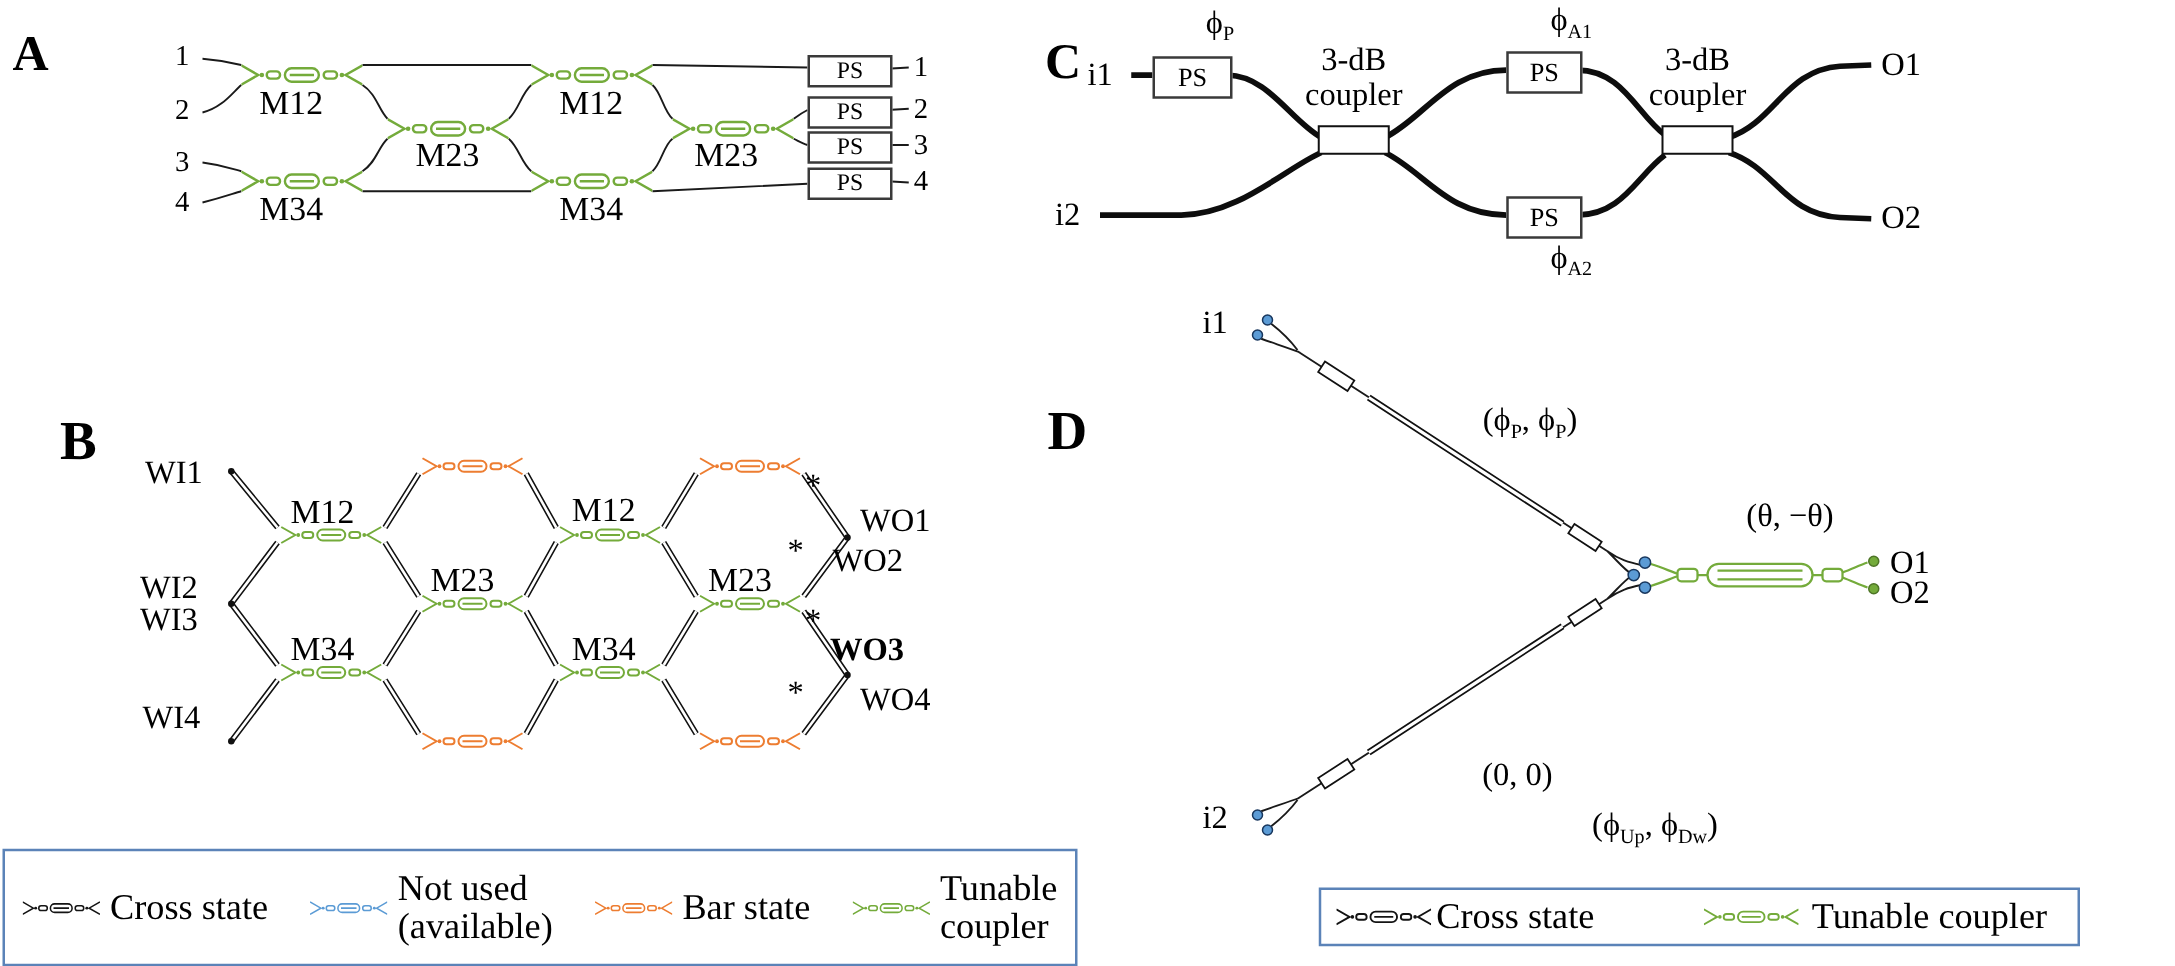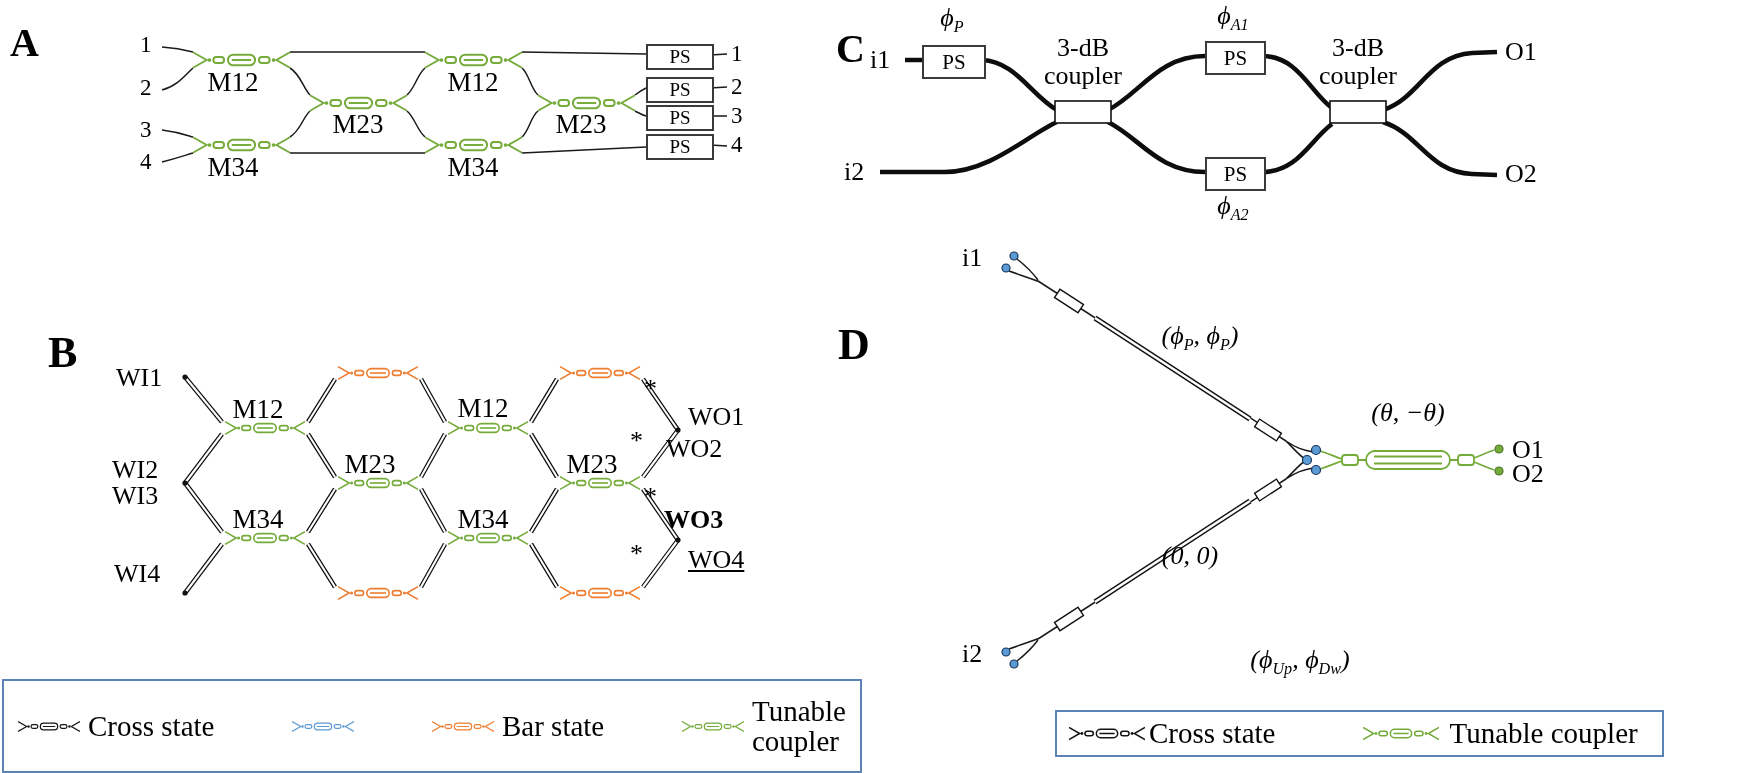--- a/index.html
+++ b/index.html
@@ -5,21 +5,21 @@
   html,body{margin:0;padding:0;background:#fff;}
   .stage{position:relative;width:1740px;height:773px;background:#ffffff;
          font-family:"Liberation Serif", serif;color:#000;overflow:hidden;}
   svg.art{position:absolute;left:0;top:0;}
   .lbl{position:absolute;white-space:nowrap;line-height:1.05;}
   .ctr{transform:translateX(-50%);text-align:center;}
   .panel-letter{font-weight:bold;font-size:40px;}
   .f27{font-size:27px;}
   .f26{font-size:26px;}
   .f23{font-size:23px;}
-  .it{font-style:italic;}
+  .it{margin-left:24px;}
   sub{font-size:0.62em;}
   .psbox{position:absolute;border:2px solid #3a3a3a;background:#fff;
          display:flex;align-items:center;justify-content:center;
          font-size:19px;}
   .legend-box{position:absolute;border:2px solid #5B83B8;background:#fff;
               display:flex;align-items:center;}
   .leg-item{display:flex;align-items:center;}
   .leg-text{font-size:29px;line-height:1.04;}
   .c-green{color:#74AB3B;}
   .c-orange{color:#ED7D31;}
@@ -226,21 +226,21 @@
   <div class="lbl f26" style="left:114px;top:560px;">WI4</div>
   <div class="lbl f27 ctr" style="left:258px;top:395px;">M12</div>
   <div class="lbl f27 ctr" style="left:370px;top:450px;">M23</div>
   <div class="lbl f27 ctr" style="left:258px;top:505px;">M34</div>
   <div class="lbl f27 ctr" style="left:483px;top:394px;">M12</div>
   <div class="lbl f27 ctr" style="left:592px;top:450px;">M23</div>
   <div class="lbl f27 ctr" style="left:483px;top:505px;">M34</div>
   <div class="lbl f26" style="left:688px;top:403px;">WO1</div>
   <div class="lbl f26" style="left:666px;top:435px;">WO2</div>
   <div class="lbl f26" style="left:664px;top:506px;font-weight:bold;">WO3</div>
-  <div class="lbl f26" style="left:688px;top:546px;text-decoration:underline;">WO4</div>
+  <div class="lbl f26" style="left:688px;top:546px;">WO4</div>
   <div class="lbl f26" style="left:644px;top:375px;">*</div>
   <div class="lbl f26" style="left:630px;top:427px;">*</div>
   <div class="lbl f26" style="left:644px;top:483px;">*</div>
   <div class="lbl f26" style="left:630px;top:540px;">*</div>
 
   <div class="lbl panel-letter" style="left:836px;top:28px;">C</div>
   <div class="lbl f26" style="left:870px;top:46px;">i1</div>
   <div class="lbl f26" style="left:844px;top:158px;">i2</div>
   <div class="psbox" style="left:922px;top:45px;width:60px;height:30px;font-size:21px;">
       <span>PS</span>
@@ -259,36 +259,37 @@
   <div class="lbl f26 ctr" style="left:1358px;top:34px;">3-dB</div>
   <div class="lbl f26 ctr" style="left:1358px;top:62px;">coupler</div>
   <div class="lbl f26" style="left:1505px;top:38px;">O1</div>
   <div class="lbl f26" style="left:1505px;top:160px;">O2</div>
 
   <div class="lbl panel-letter" style="left:838px;top:322px;font-size:44px;">D</div>
   <div class="lbl f26" style="left:962px;top:244px;">i1</div>
   <div class="lbl f26" style="left:962px;top:640px;">i2</div>
   <div class="lbl f26 ctr it" style="left:1200px;top:322px;"><span>(ϕ</span><sub>P</sub><span>, ϕ</span><sub>P</sub><span>)</span></div>
   <div class="lbl f26 ctr it" style="left:1408px;top:399px;">(θ, −θ)</div>
-  <div class="lbl f26 ctr it" style="left:1190px;top:542px;">(0, 0)</div>
+  <div class="lbl f26 ctr it" style="left:1190px;top:606px;">(0, 0)</div>
   <div class="lbl f26 ctr it" style="left:1300px;top:646px;"><span>(ϕ</span><sub>Up</sub><span>, ϕ</span><sub>Dw</sub><span>)</span></div>
   <div class="lbl f26" style="left:1512px;top:436px;">O1</div>
   <div class="lbl f26" style="left:1512px;top:460px;">O2</div>
 
   <div class="legend-box" style="left:2px;top:679px;width:828px;height:90px;justify-content:space-between;padding:0 14px;">
     <div class="leg-item">
       <svg width="62" height="15" viewBox="0 0 100 20" class="c-black">
           <use href="#coupler"></use>
         </svg>
       <span class="leg-text" style="margin-left:8px;">Cross state</span>
     </div>
     <div class="leg-item">
       <svg width="62" height="15" viewBox="0 0 100 20" class="c-blue">
           <use href="#coupler"></use>
         </svg>
+      <span class="leg-text" style="margin-left:8px;"><span>Not used</span><br><span>(available)</span></span>
     </div>
     <div class="leg-item">
       <svg width="62" height="15" viewBox="0 0 100 20" class="c-orange">
           <use href="#coupler"></use>
         </svg>
       <span class="leg-text" style="margin-left:8px;">Bar state</span>
     </div>
     <div class="leg-item">
       <svg width="62" height="15" viewBox="0 0 100 20" class="c-green">
           <use href="#coupler"></use>

